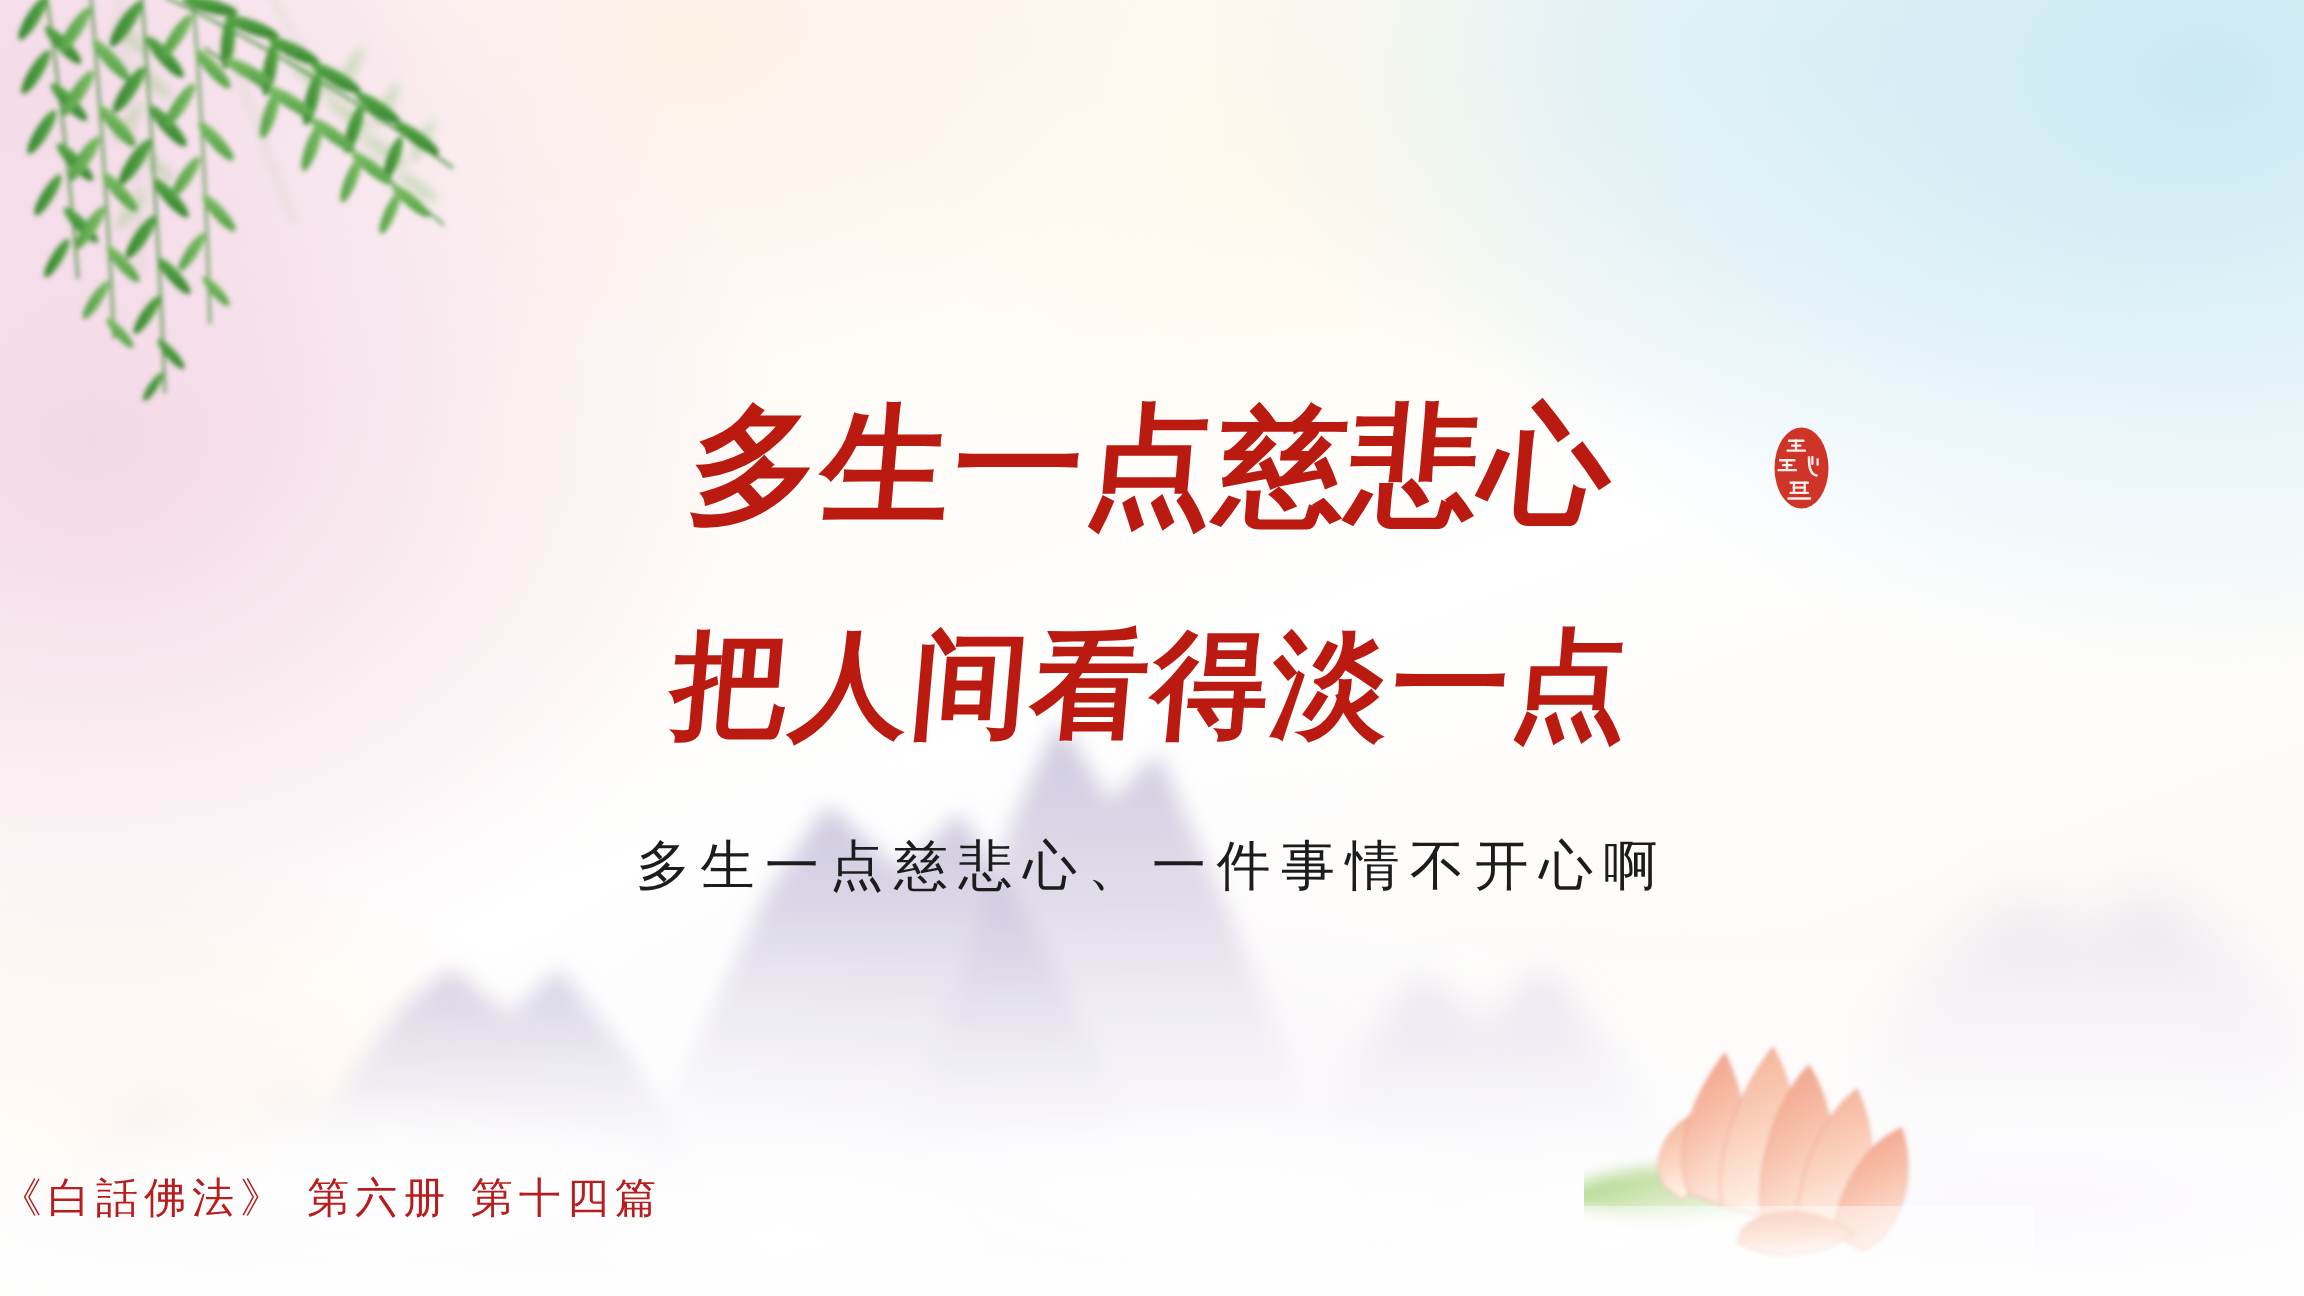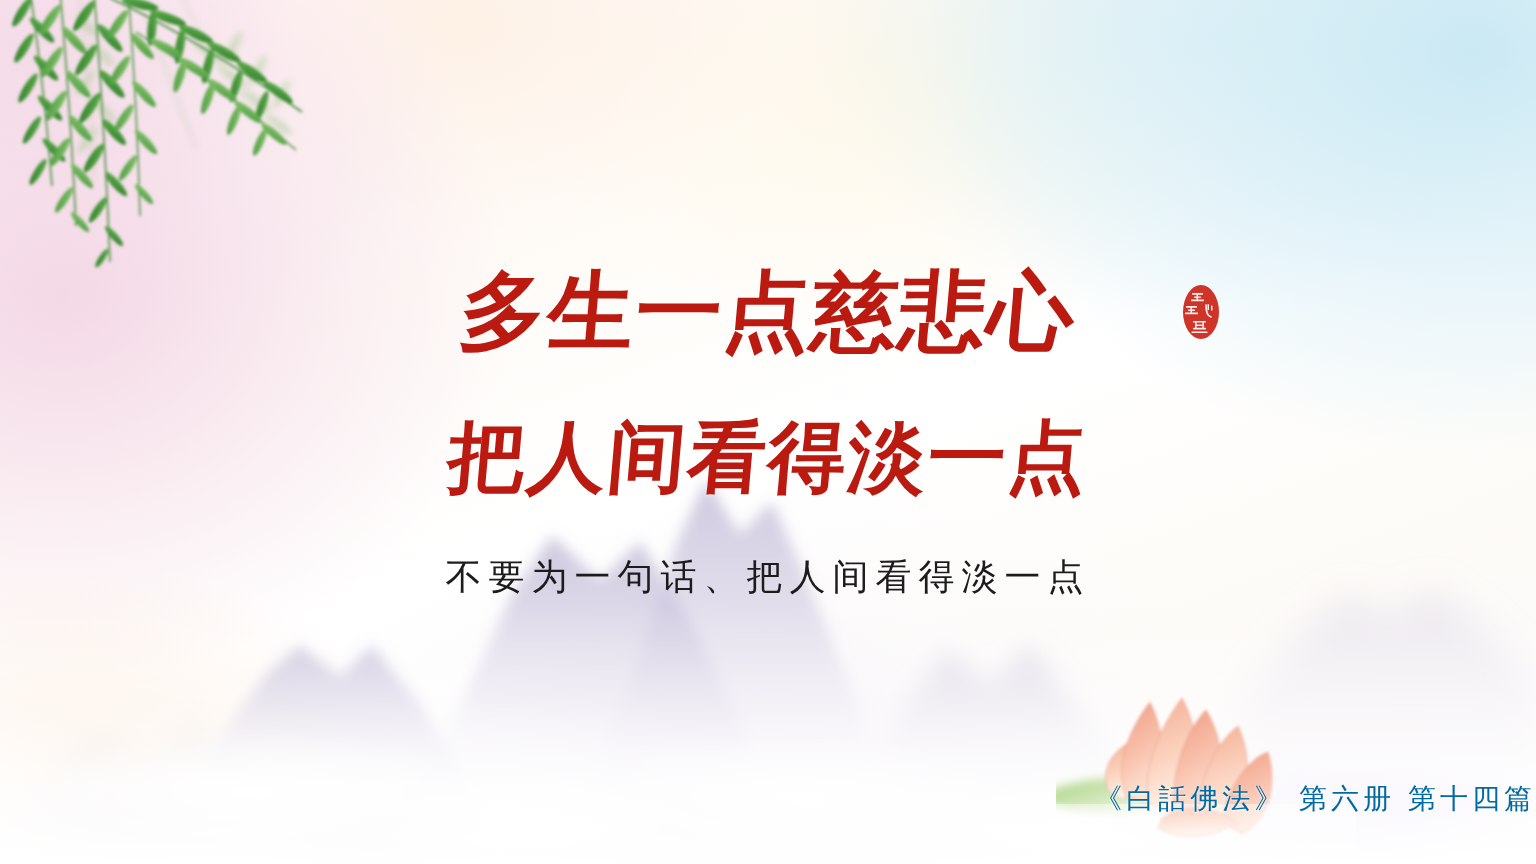--- a/index.html
+++ b/index.html
@@ -124,24 +124,24 @@
     letter-spacing: 7px;
     color: #1c1c1c;
     font-family: "DejaVu Serif", "Liberation Serif", serif;
     white-space: nowrap;
   }
 
   .footer {
     position: absolute;
     top: 780px;
     left: 0; right: 0;
-    text-align: right;
+    text-align: left;
     font-size: 28px;
     letter-spacing: 4px;
-    color: #0369a1;
+    color: #b91c1c;
     font-family: "DejaVu Serif", "Liberation Serif", serif;
     white-space: nowrap;
     text-shadow: 0 1px 2px rgba(255,255,255,0.85);
   }
 </style>
 </head>
 <body>
 
 <div id="stage">
 
@@ -415,18 +415,18 @@
           <rect x="17" y="46.8" width="13" height="1.6" rx="0.6"></rect>
           <rect x="19.2" y="40" width="1.5" height="8" rx="0.5"></rect>
           <rect x="26.4" y="40" width="1.5" height="8" rx="0.5"></rect>
           <rect x="15.5" y="50.5" width="16" height="1.6" rx="0.6"></rect>
         </g>
       </svg>
     </div>
 
     <div class="title-line title-2">把人间看得淡一点</div>
 
-    <div class="subtitle">不要为一句话、把人间看得淡一点</div>
+    <div class="subtitle">多生一点慈悲心、一件事情不开心啊</div>
 
     <div class="footer">《白話佛法》 第六册 第十四篇</div>
   </div>
 
 </div>
 
 </body></html>

